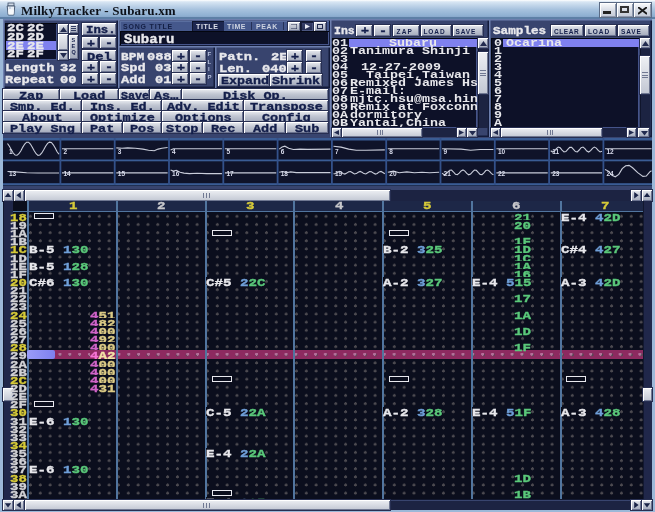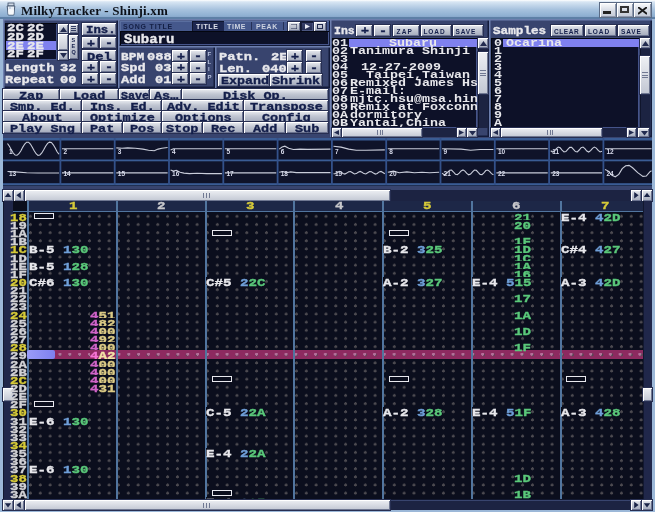--- a/index.html
+++ b/index.html
@@ -11,21 +11,21 @@
 </style></head><body>
 <div class="" style="left:0px;top:0px;width:655px;height:512px;background:#38446e;"></div>
 <div class="" style="left:0px;top:0px;width:655px;height:19px;background:linear-gradient(180deg,#ffffff 0%,#d7e5f3 10%,#a7c2de 50%,#8fb0d2 82%,#7e9cc0 100%);"></div>
 <div class="" style="left:0px;top:17px;width:655px;height:2px;background:#5d7fa6;"></div>
 <svg style="position:absolute;left:4px;top:2px" width="14" height="14" viewBox="0 0 14 14">
     <rect x="4" y="1" width="6" height="3" fill="#cdd7e4" stroke="#40506a" stroke-width="0.8"></rect>
     <path d="M3.2 4 L10.8 4 L9.8 13 L4.2 13 Z" fill="#e8eef6" stroke="#40506a" stroke-width="0.9"></path>
     <path d="M4 7.5 L10 7.5 L9.6 12.4 L4.4 12.4 Z" fill="#f7f9fc"></path>
     <circle cx="6" cy="6" r="0.8" fill="#9fb3cc"></circle>
   </svg>
-<div style="position:absolute;left:21px;top:3px;color:#0c1018;font:bold 13px 'Liberation Serif',serif;letter-spacing:0.2px;">MilkyTracker - Shinji.xm</div>
+<div style="position:absolute;left:21px;top:3px;color:#0c1018;font:bold 13px 'Liberation Serif',serif;letter-spacing:0.2px;">MilkyTracker - Subaru.xm</div>
 <div class="" style="left:600px;top:3px;width:16px;height:14px;background:linear-gradient(180deg,#fbfcfd,#d8dde6 50%,#c2c9d6);box-shadow:inset 1px 1px 0 #fff,inset -1px -1px 0 #8e98ac,0 0 0 1px #5a6a84;"></div>
 <div class="" style="left:603px;top:11px;width:8px;height:3px;background:#222;box-shadow:none;"></div>
 <div class="" style="left:617px;top:3px;width:16px;height:14px;background:linear-gradient(180deg,#fbfcfd,#d8dde6 50%,#c2c9d6);box-shadow:inset 1px 1px 0 #fff,inset -1px -1px 0 #8e98ac,0 0 0 1px #5a6a84;"></div>
 <div class="" style="left:620px;top:6px;width:9px;height:7px;border:2px solid #333;background:transparent;box-shadow:none;"></div>
 <div class="" style="left:634px;top:3px;width:17px;height:14px;background:linear-gradient(180deg,#fbfcfd,#d8dde6 50%,#c2c9d6);box-shadow:inset 1px 1px 0 #fff,inset -1px -1px 0 #8e98ac,0 0 0 1px #5a6a84;"></div>
 <svg style="position:absolute;left:638px;top:7px" width="9" height="8">
     <path d="M0 0 L9 7 M9 0 L0 7" stroke="#1a1a1a" stroke-width="1.8"></path>
   </svg>
 <div class="" style="left:0px;top:19px;width:3px;height:493px;background:#9cb8d8;"></div>
 <div class="" style="left:652px;top:19px;width:3px;height:493px;background:#9cb8d8;"></div>

